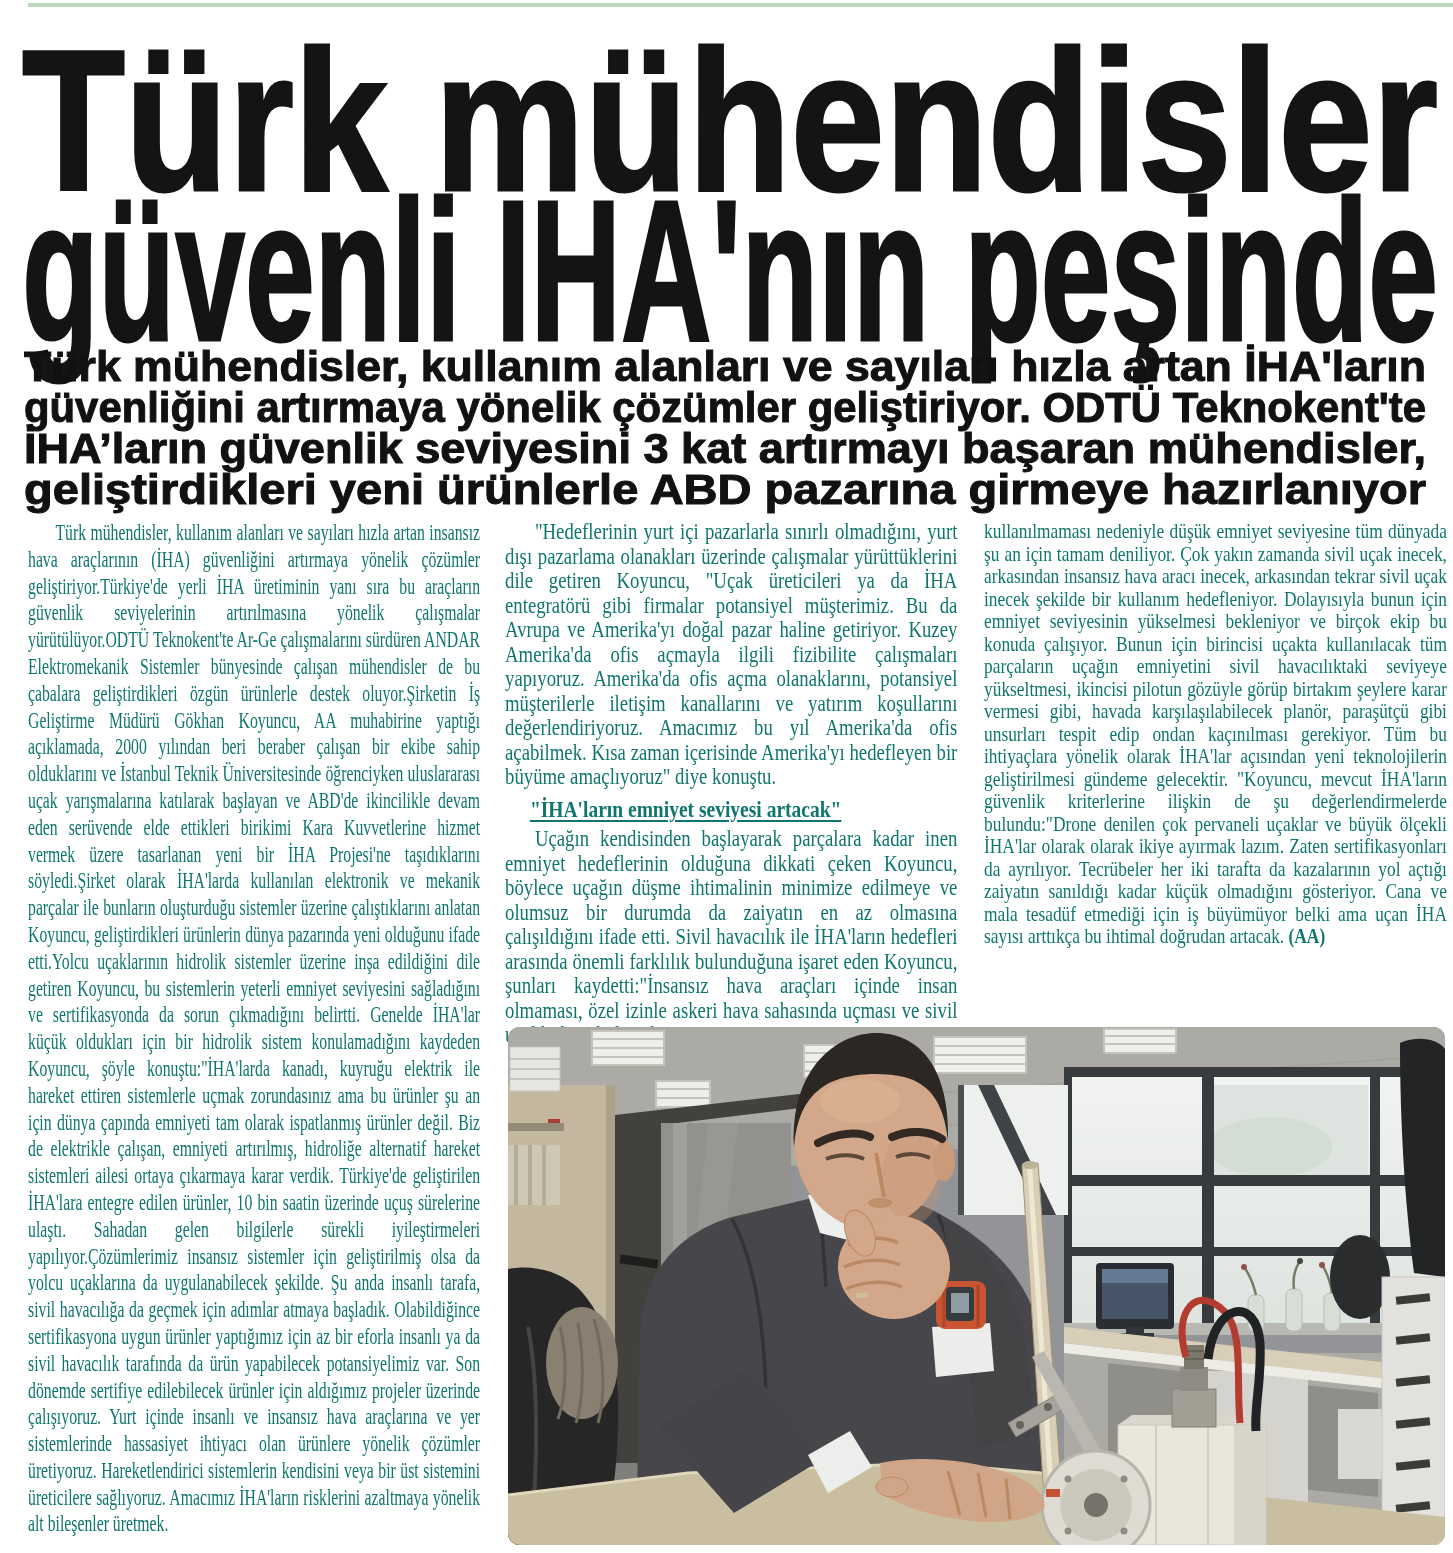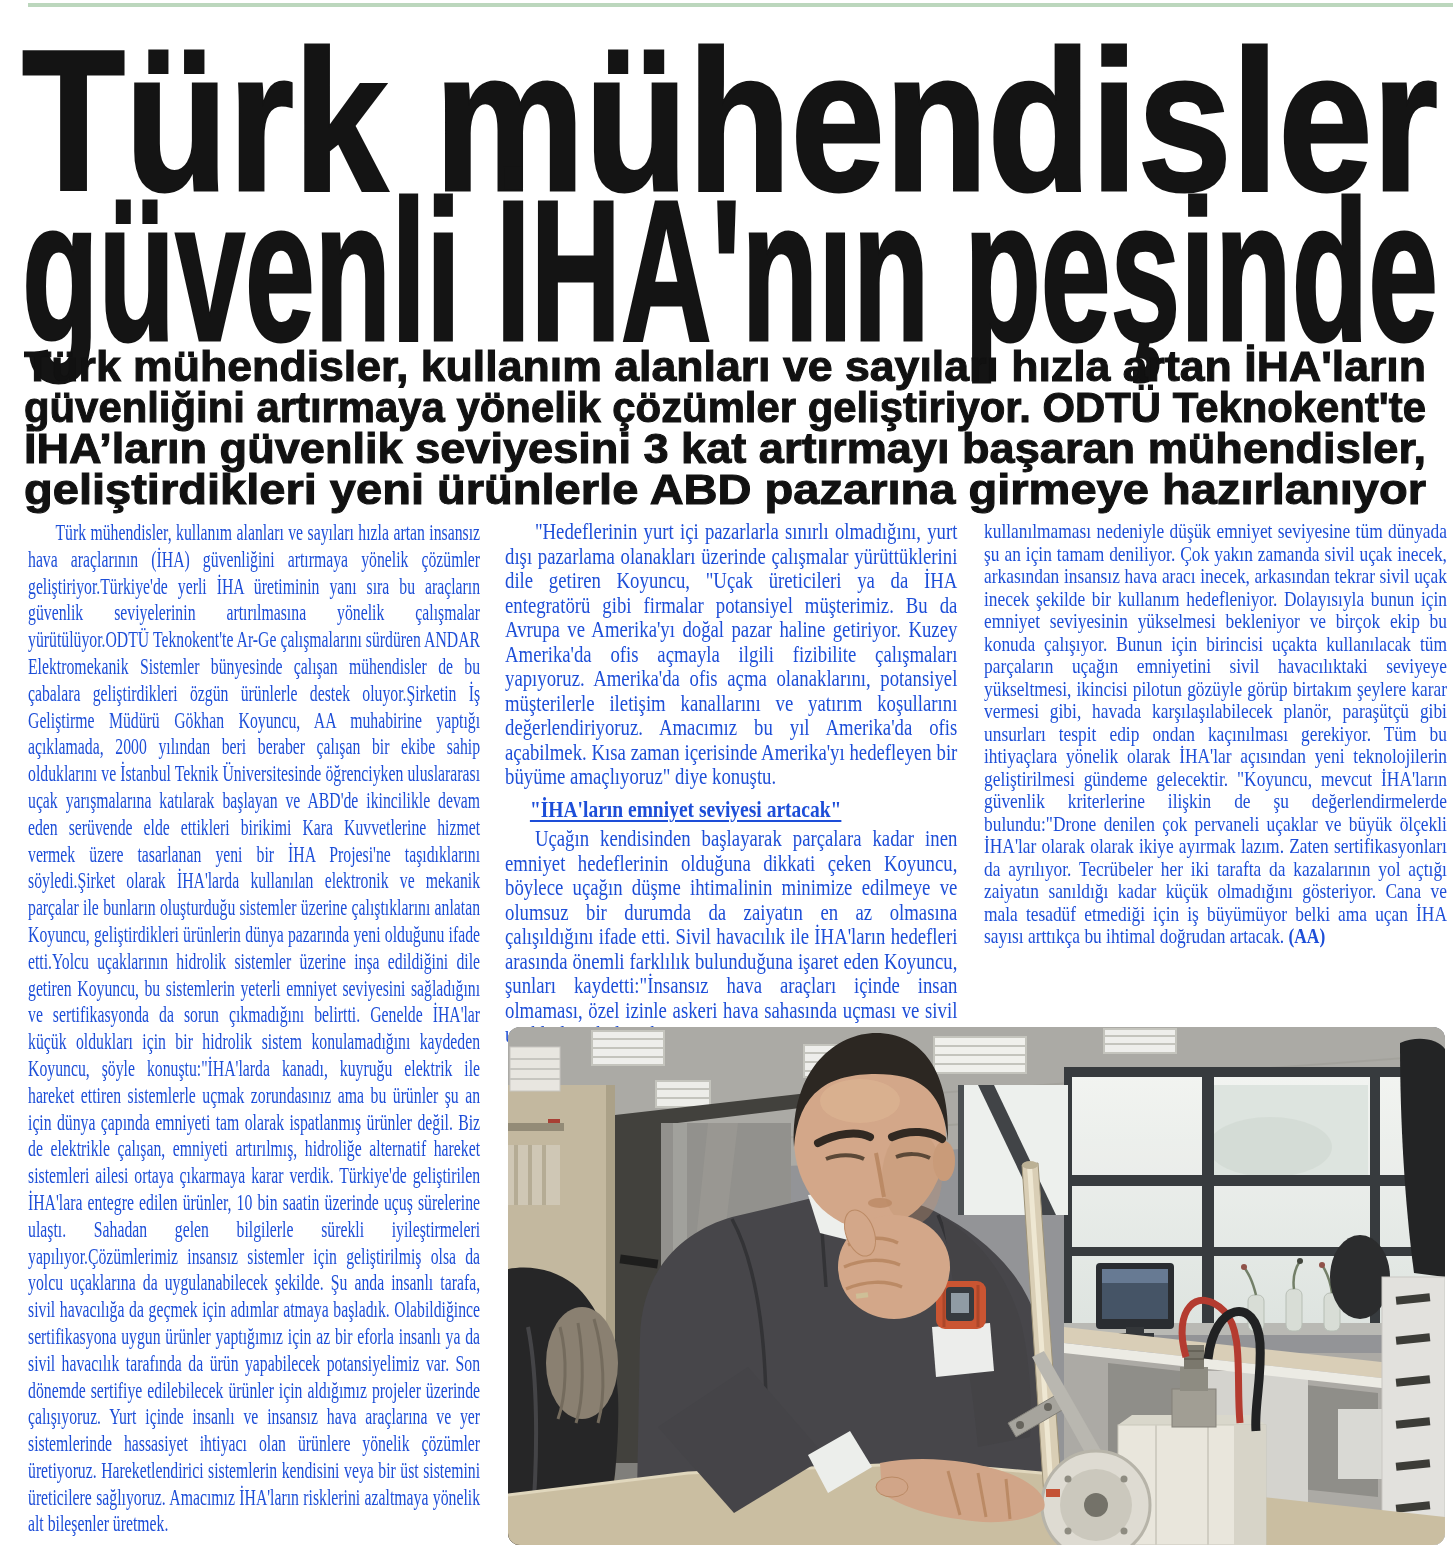--- a/index.html
+++ b/index.html
@@ -1,17 +1,17 @@
 <!DOCTYPE html>
 <html lang="tr"><head>
 <meta charset="utf-8">
 <style>
   html,body{margin:0;padding:0;background:#ffffff;}
   .page{position:relative;width:1453px;height:1553px;background:#ffffff;overflow:hidden;
-        font-family:"Liberation Serif", serif;color:#1d4ed8;}
+        font-family:"Liberation Serif", serif;color:#0f766e;}
   .top-rule{position:absolute;left:28px;top:3px;width:1425px;height:4px;}
   .headline-svg{position:absolute;left:22px;top:6px;width:1420px;height:382px;}
   .headline-svg text{font-family:"Liberation Sans", sans-serif;font-weight:700;
         fill:#141414;stroke:#141414;stroke-width:3px;paint-order:stroke;}
   .lede-svg{position:absolute;left:24px;top:344px;width:1408px;height:176px;}
   .lede-svg text{font-family:"Liberation Sans", sans-serif;font-weight:700;
         fill:#111111;stroke:#111111;stroke-width:1px;paint-order:stroke;}
   .col{position:absolute;top:520px;text-align:justify;transform-origin:left top;}
   .col p{margin:0;}
   #col1{left:28px;width:660px;transform:scaleX(0.685);font-size:23px;line-height:26.8px;}

